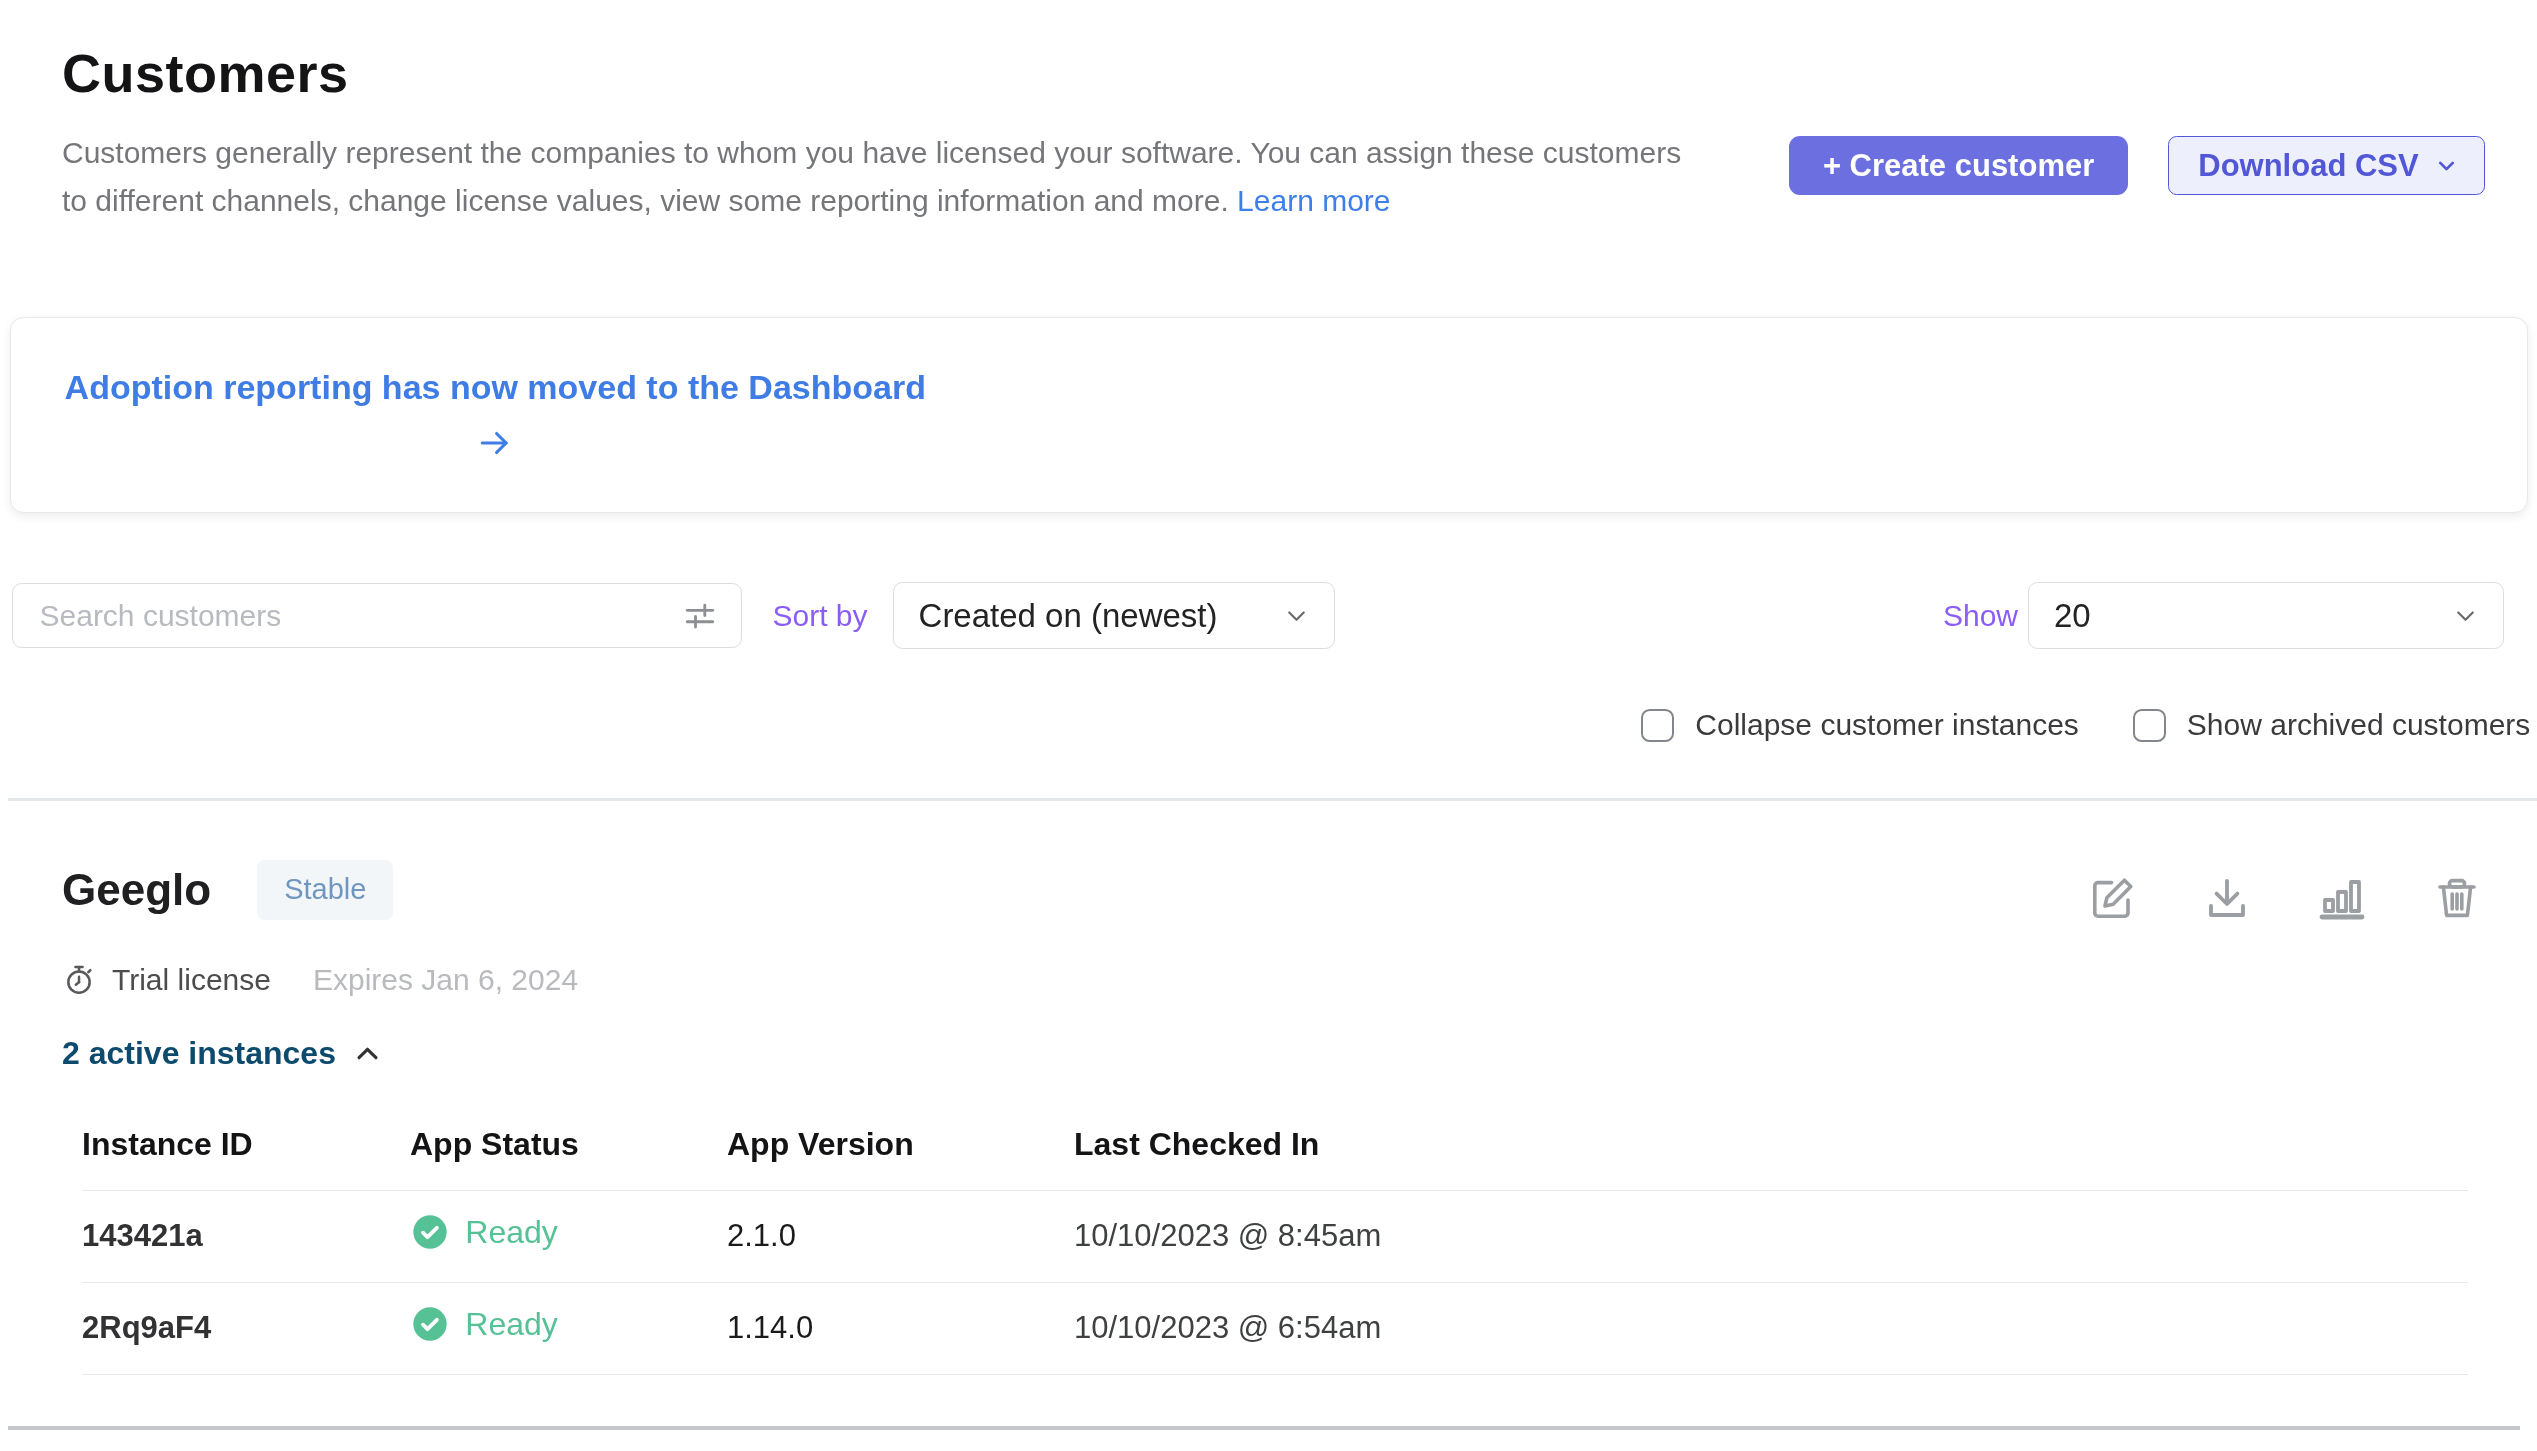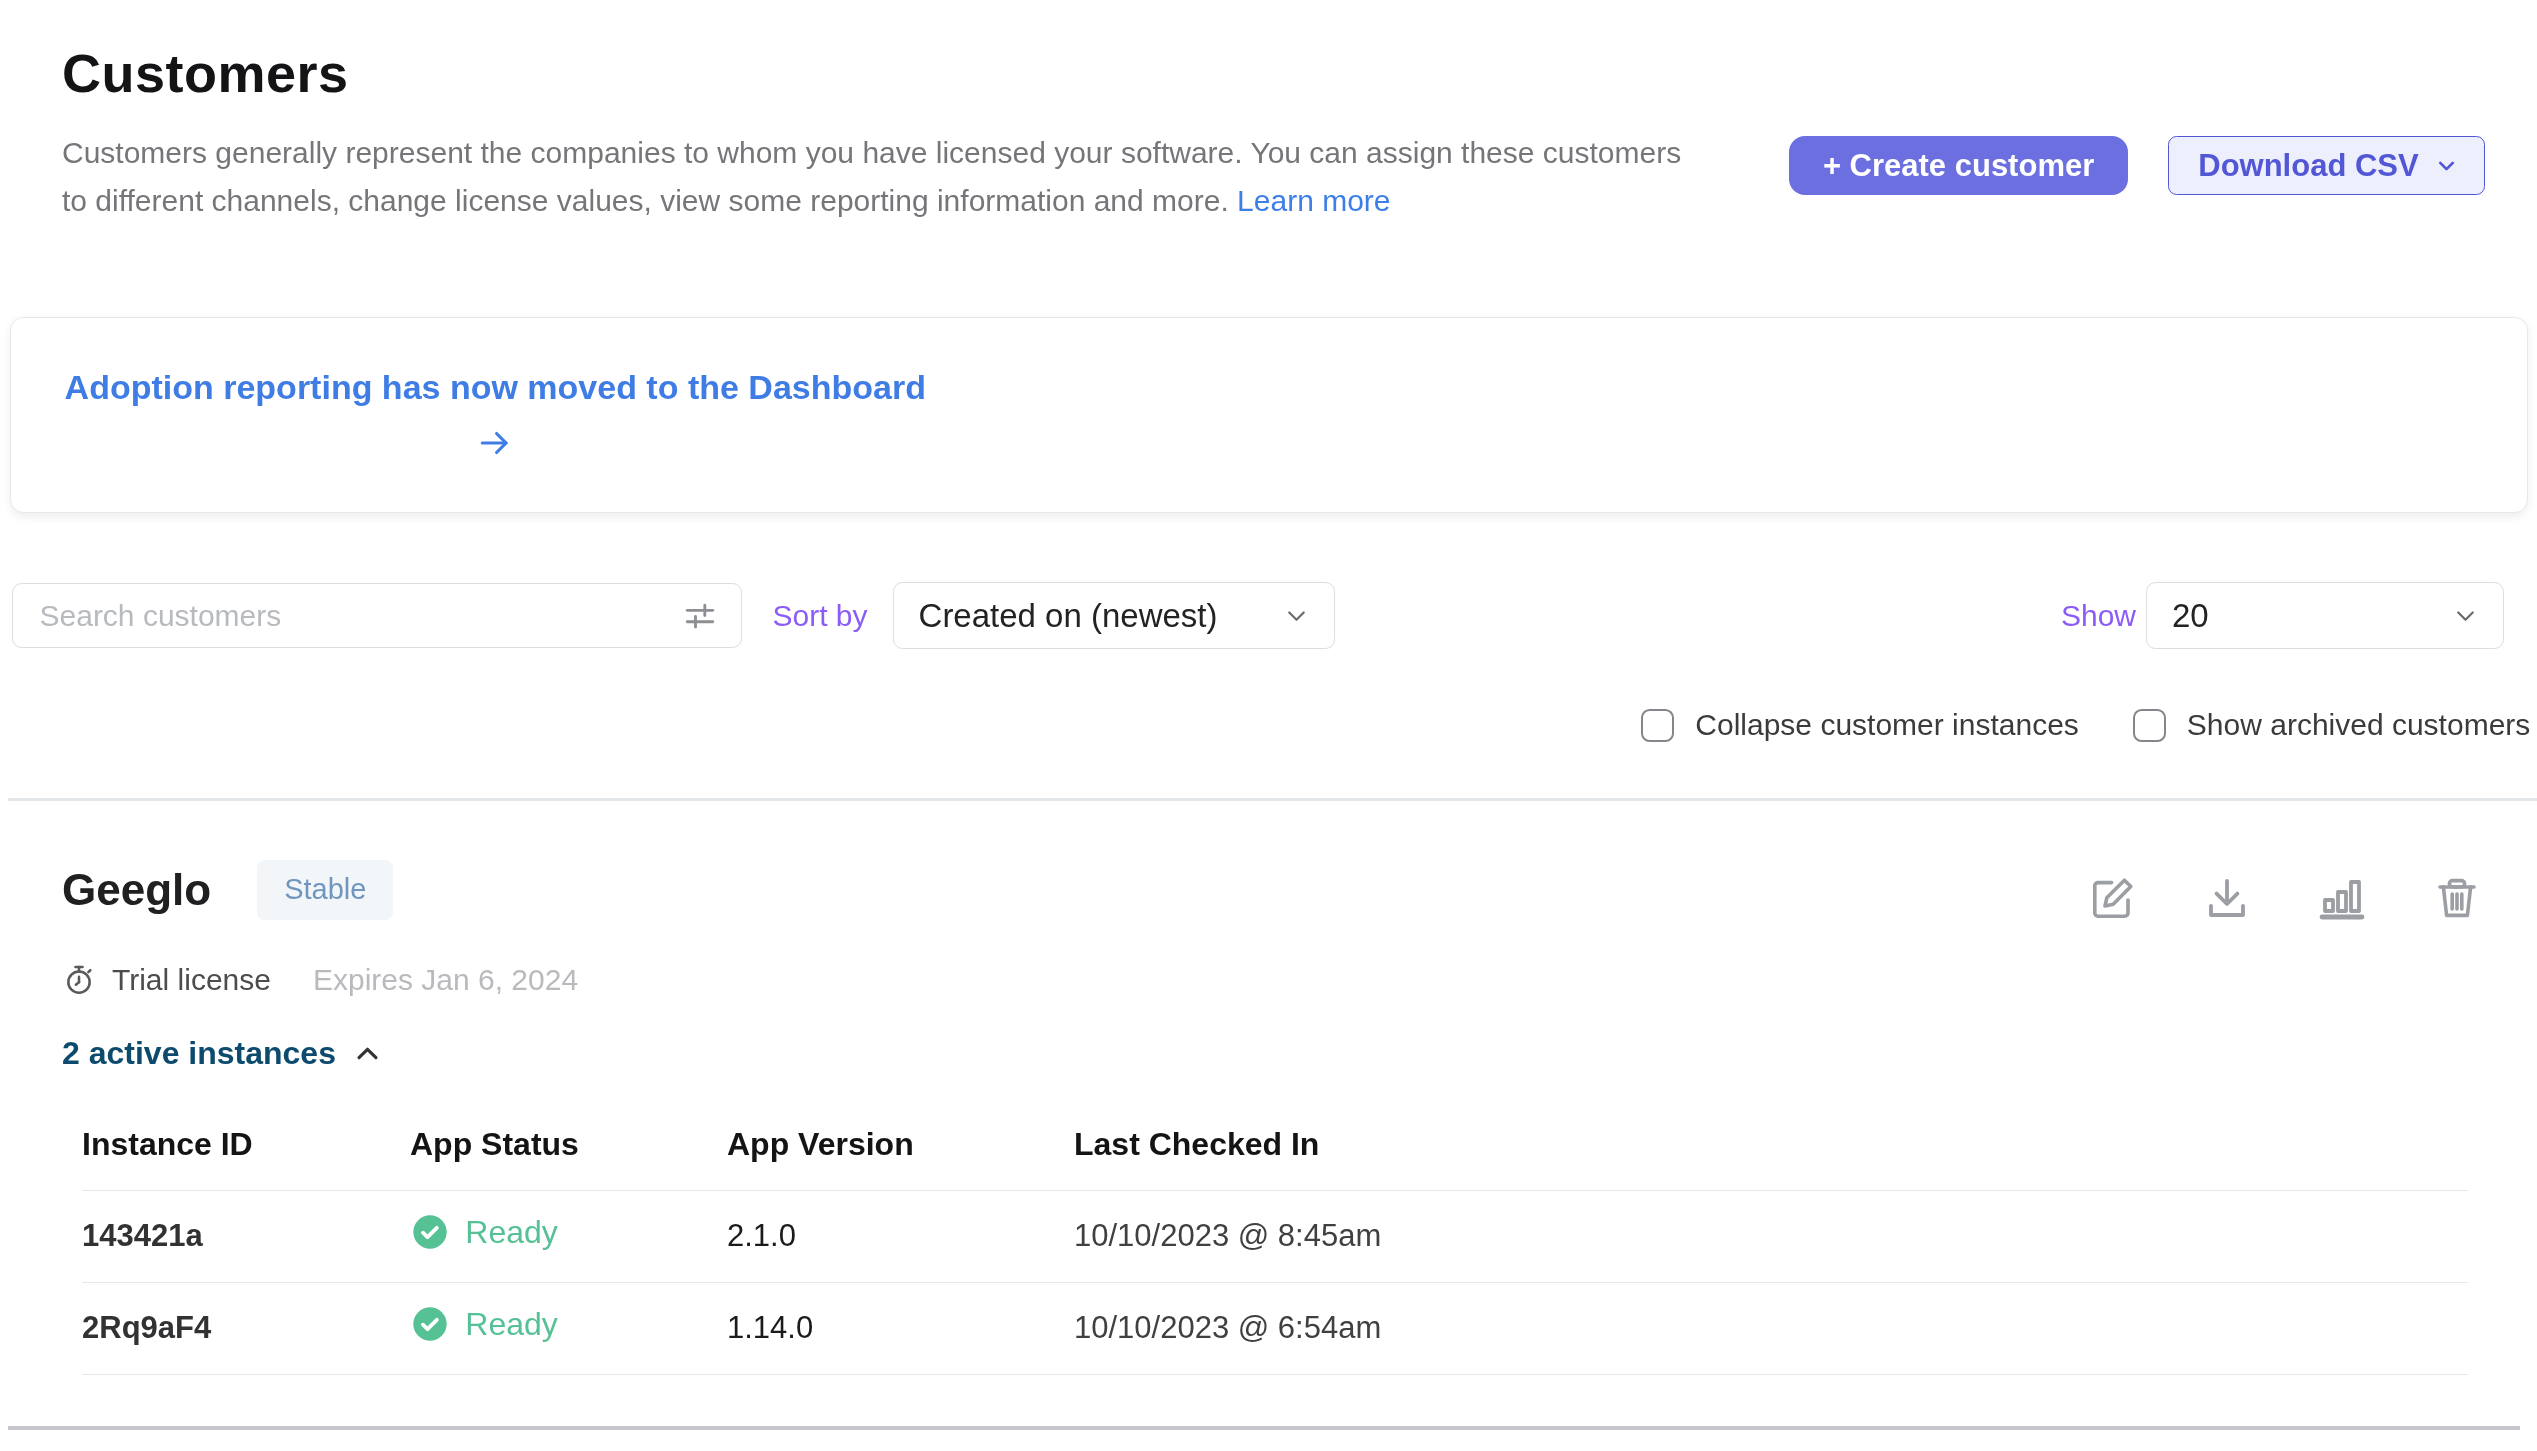--- a/index.html
+++ b/index.html
@@ -5,38 +5,38 @@
   * { margin: 0; padding: 0; box-sizing: border-box; }
   html,body { width: 2538px; height: 1452px; background: #ffffff; overflow: hidden; }
   body { font-family: "Liberation Sans", sans-serif; color: #1c1c1e; }
 
   
   .header { display: flex; justify-content: space-between; align-items: flex-start; padding: 42px 53px 0 62px; }
   .page-title { font-size: 54px; font-weight: bold; letter-spacing: 0.5px; color: #141416; }
   .page-desc { margin-top: 25px; max-width: 1628px; font-size: 30px; line-height: 48px; color: #75767a; }
   .link { color: #3d7ee8; text-decoration: none; cursor: pointer; }
   .header-actions { display: flex; gap: 40px; margin-top: 94px; }
-  .btn-primary { background: #6c6fe0; color: #ffffff; font-size: 31px; font-weight: bold; border: none; border-radius: 16px; padding: 0 34px; height: 59px; cursor: pointer; font-family: inherit; }
+  .btn-primary { background: #6c6fe0; color: #ffffff; font-size: 31px; font-weight: bold; border: none; border-radius: 11px; padding: 0 34px; height: 59px; cursor: pointer; font-family: inherit; }
   .btn-outline { background: #edeffc; color: #5257d5; font-size: 31px; font-weight: bold; border: 1.9px solid #5257d5; border-radius: 8.6px; padding: 0 25px 0 29px; height: 59px; cursor: pointer; display: flex; align-items: center; gap: 15.3px; font-family: inherit; }
 
   
   .banner { margin: 92px 9.6px 0 9.6px; background: #ffffff; border: 1px solid #e8e8ea; border-radius: 13.4px; box-shadow: 0 3.8px 9.6px rgba(0,0,0,.07); padding: 50px 54px; }
   .banner-link { font-size: 34px; font-weight: bold; color: #3f7de5; display: inline-flex; align-items: center; gap: 17px; cursor: pointer; flex-direction: column; }
 
   
   .controls { display: flex; align-items: center; margin: 69px 34px 0 11.5px; }
   .search-box { width: 730px; height: 65px; border: 1.9px solid #dcdde0; border-radius: 9.6px; display: flex; align-items: center; padding: 0 23px 0 27px; }
   .search-box input { flex: 1; border: none; outline: none; font-size: 30px; color: #3a3a3c; font-family: inherit; }
   .search-box input::placeholder { color: #b7babe; }
   .ctl-label { font-size: 30px; color: #8b5cf6; }
   .sort-label { margin: 0 25px 0 31px; }
   .selectbox { height: 67px; border: 1.9px solid #dcdde0; border-radius: 9.6px; background: #fff; display: flex; align-items: center; justify-content: space-between; padding: 0 23px 0 25px; cursor: pointer; }
   .selectbox .sel-val { font-size: 33px; color: #232325; }
   .sort-select { width: 442px; }
-  .show-select { width: 358px; }
+  .show-select { width: 476px; }
   .spacer { flex: 1; }
   .show-label { margin-right: 10px; }
 
   .checkbox-row { display: flex; justify-content: flex-end; align-items: center; gap: 54px; margin: 59px 7.7px 0 0; }
   .chk-item { display: flex; align-items: center; gap: 21px; }
   .chk-box { width: 33px; height: 33px; border: 2.9px solid #83878c; border-radius: 8.6px; background: #fff; cursor: pointer; flex: none; }
   .chk-label { font-size: 30px; color: #3b3b3e; }
 
   .divider-top { height: 2.9px; background: #e4e7ea; margin: 56px 0 0 7.7px; }
   .divider-bottom { height: 3.8px; background: #c6c7cc; margin: 0 17px 0 7.7px; position: absolute; left: 0; right: 0; top: 1426px; }

